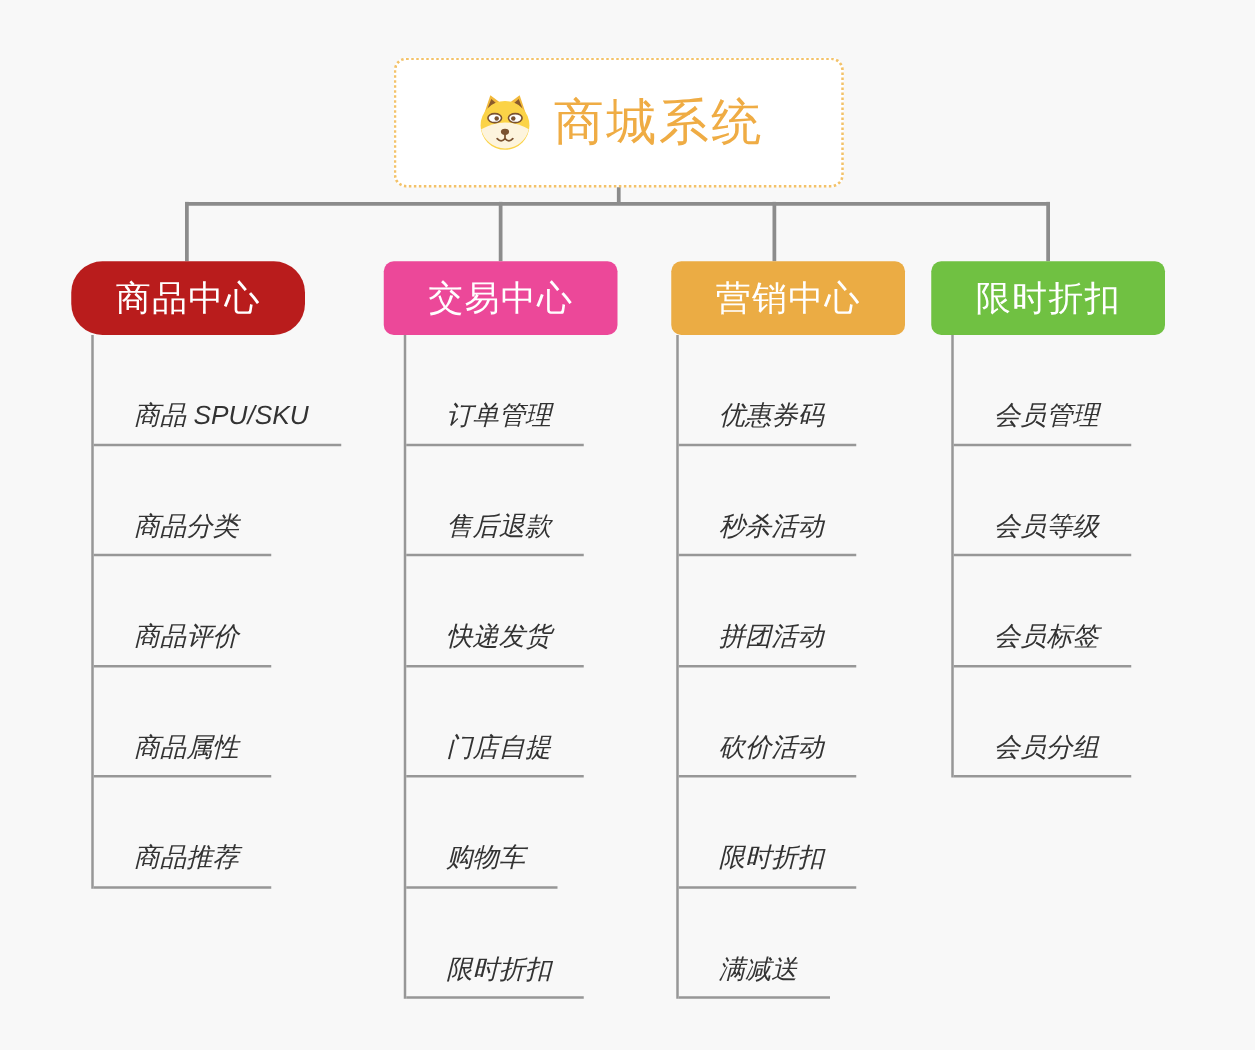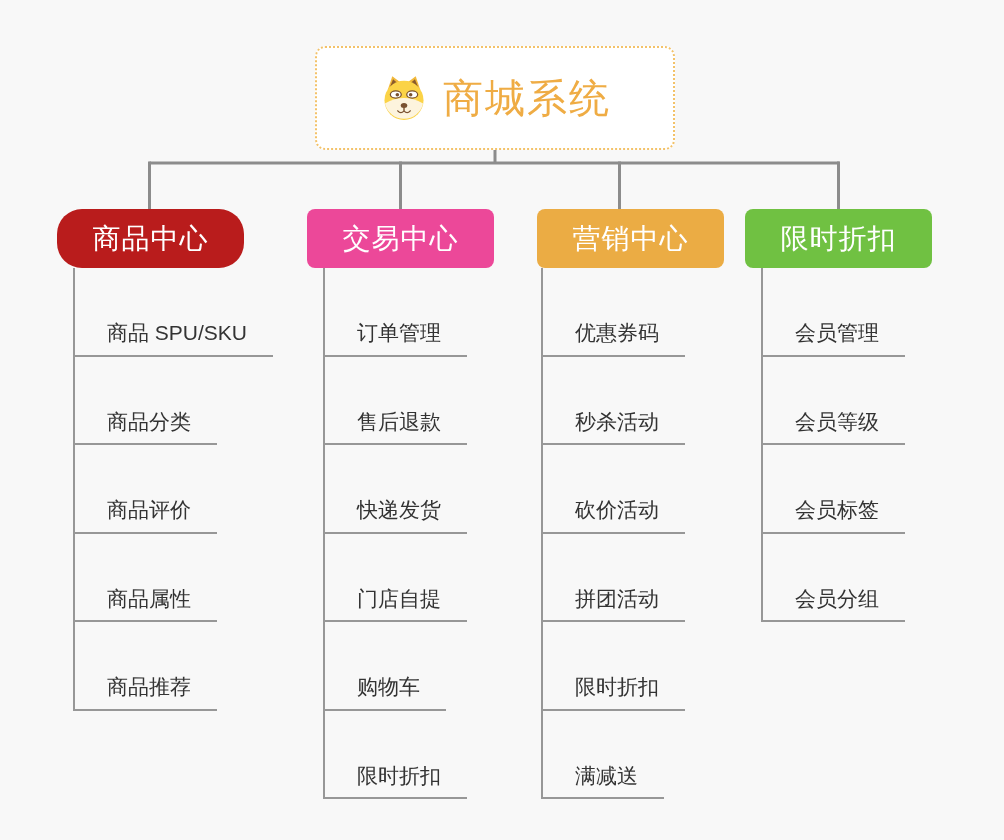--- a/index.html
+++ b/index.html
@@ -46,21 +46,21 @@
   .child-item{
     height:88.5px;
     box-sizing:border-box;
     width:fit-content;
     min-width:120px;
     display:flex;align-items:flex-end;
     padding:0 26px 9px 32px;
     border-bottom:2px solid #979797;
   }
   .child-label{
-    font-size:21px;color:#333333;line-height:1.15;white-space:nowrap;
+    font-size:21px;color:#333333;line-height:1.15;white-space:nowrap;font-style:italic;
   }
 </style>
 </head>
 <body>
 
 <div class="canvas">
 
   <svg class="connectors" viewBox="0 0 1004 840" xmlns="http://www.w3.org/2000/svg">
     <g stroke="#8c8c8c" stroke-width="3" fill="none">
       <path d="M495,139 V163"></path>
@@ -157,25 +157,25 @@
       <div class="children">
     <div class="child-item">
       <span class="child-label">优惠券码</span>
     </div>
 
     <div class="child-item">
       <span class="child-label">秒杀活动</span>
     </div>
 
     <div class="child-item">
+      <span class="child-label">拼团活动</span>
+    </div>
+
+    <div class="child-item">
       <span class="child-label">砍价活动</span>
-    </div>
-
-    <div class="child-item">
-      <span class="child-label">拼团活动</span>
     </div>
 
     <div class="child-item">
       <span class="child-label">限时折扣</span>
     </div>
 
     <div class="child-item">
       <span class="child-label">满减送</span>
     </div>
   </div>

